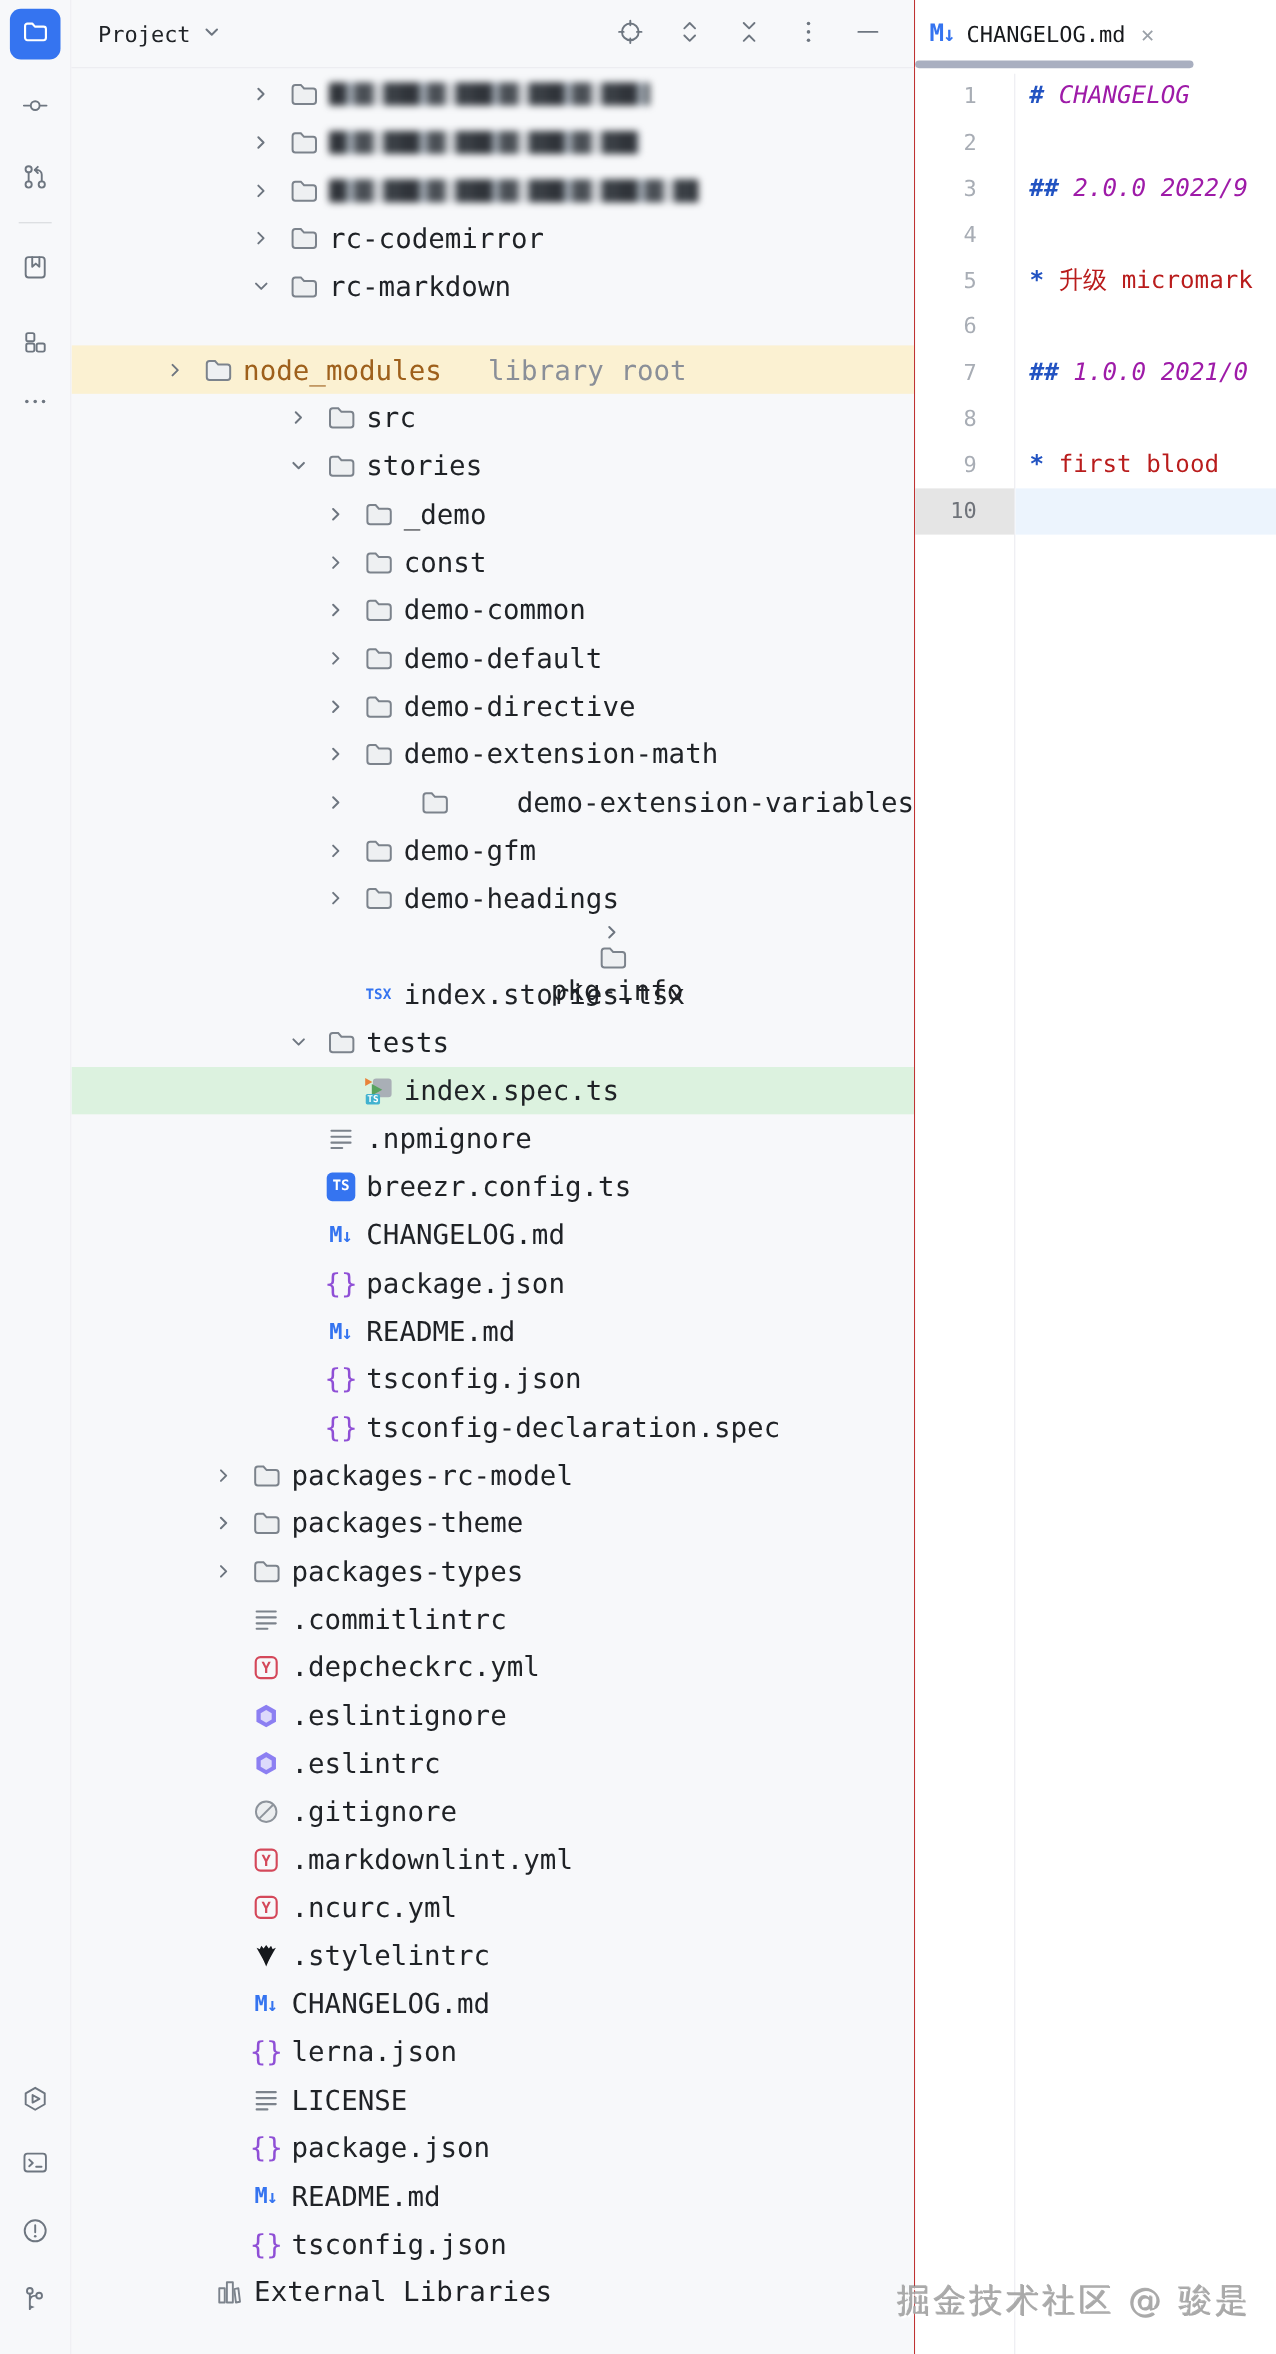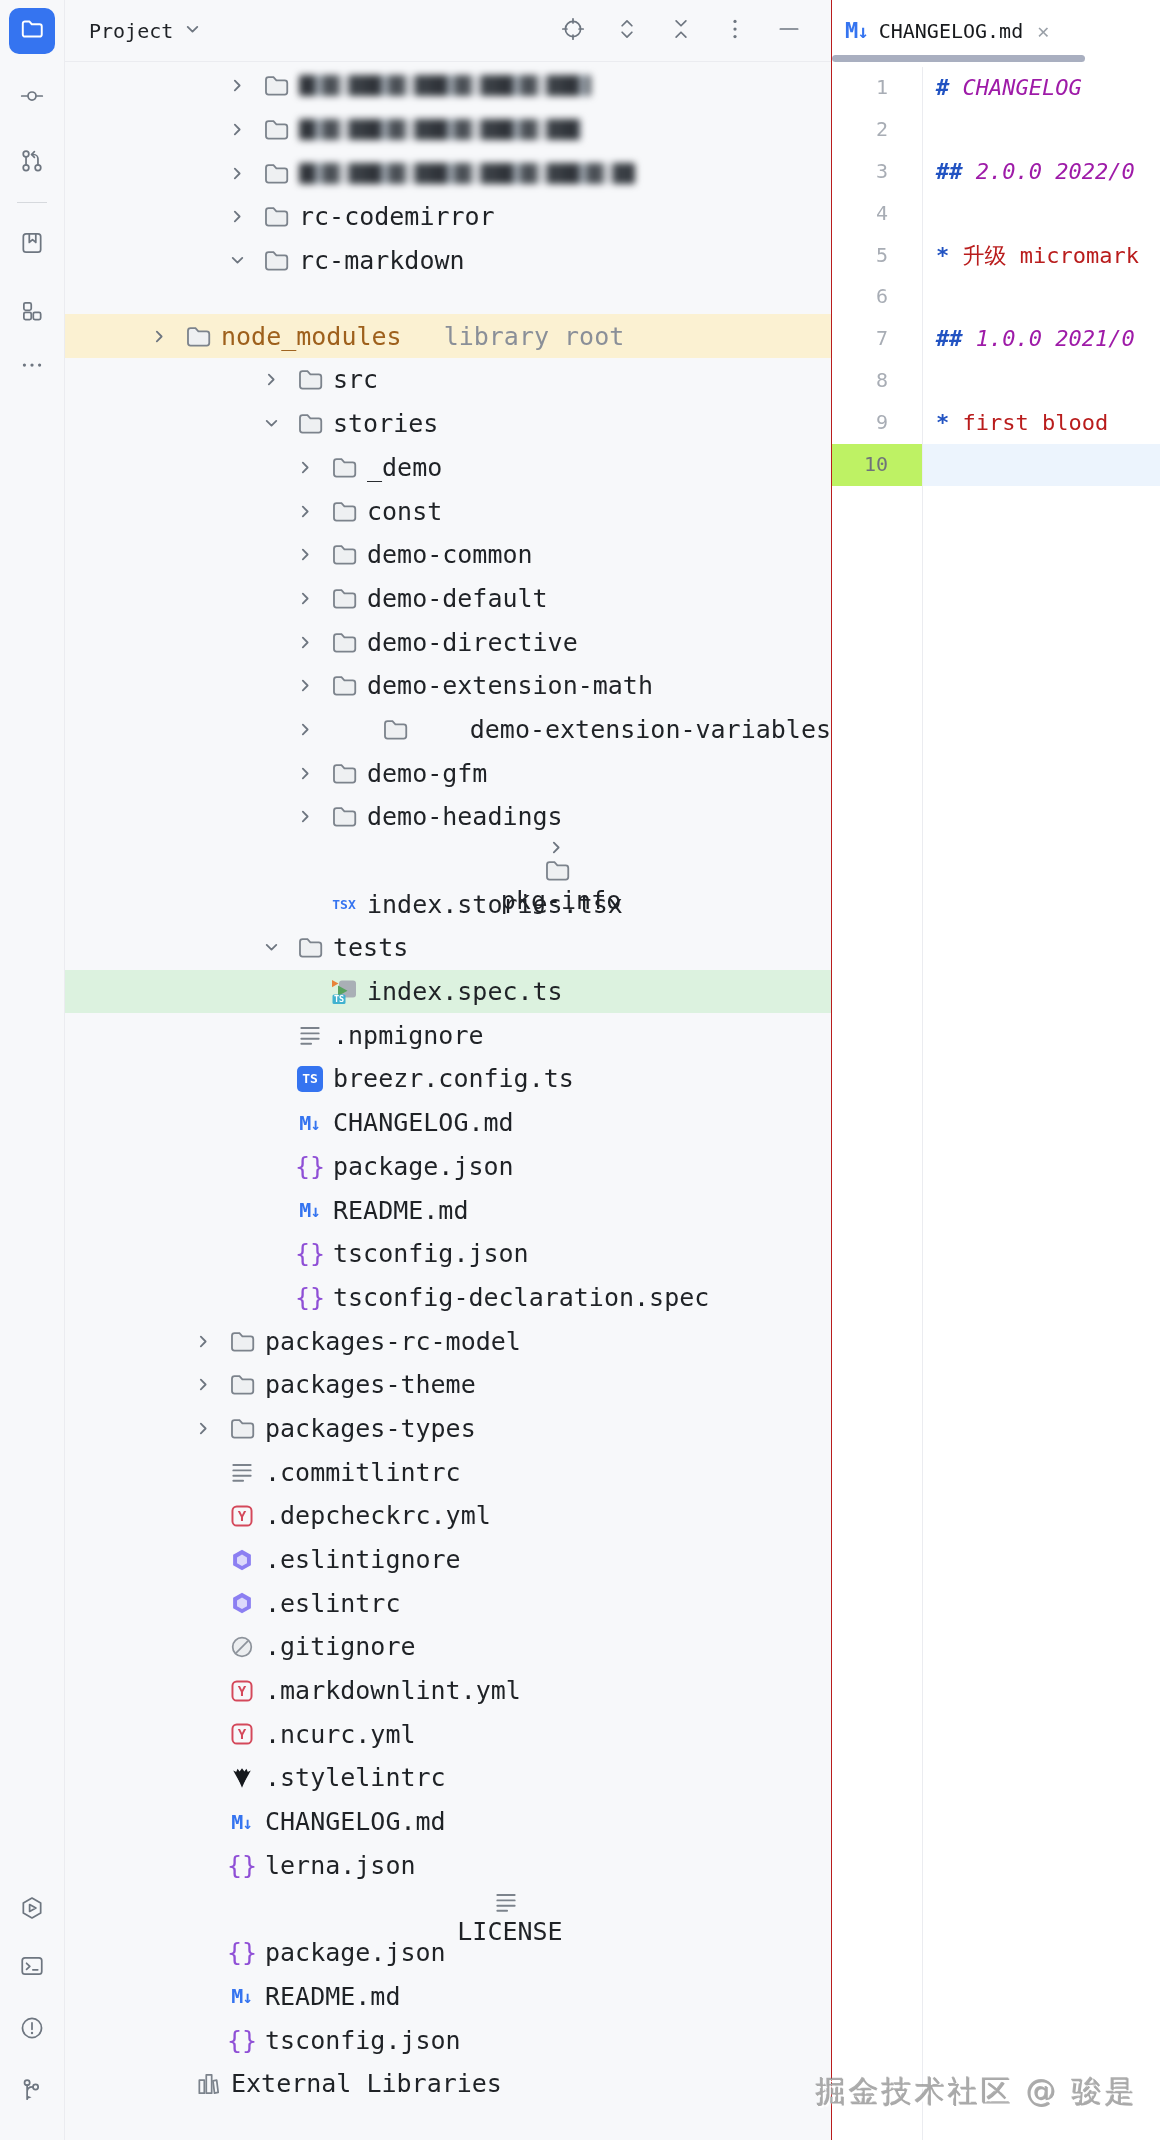--- a/index.html
+++ b/index.html
@@ -53,21 +53,21 @@
   
   .edp{flex:1;display:flex;flex-direction:column;background:#fff;position:relative}
   .tabbar{height:62px;flex:none;position:relative;display:flex;align-items:center}
   .tab{display:flex;align-items:center;gap:10px;height:100%;padding:0 14px 0 13px;font-size:20px;color:#17191c;cursor:pointer}
   .tab .ic-md b{font-size:22px}.tab .ic-md i{font-size:19px}
   .tabclose{color:#9aa0a8;font-size:20px;margin-left:4px;line-height:1}
   .tab-underline{position:absolute;left:0;bottom:0;width:253px;height:7px;border-radius:3.5px;background:#a9afc0}
   .ed{flex:1;display:flex;padding-top:5px}
   .gut{width:90px;flex:none;border-right:1px solid #ebecf0;text-align:right;color:#a8adb5;font-size:20px}
   .gl{height:41.9px;line-height:41.9px;padding-right:34px}
-  .gl.active{background:#bef264;color:#6f737a}
+  .gl.active{background:#e5e5e5;color:#6f737a}
   .codecol{flex:1;font-size:22px;overflow:hidden}
   .cl{height:41.9px;line-height:41.9px;padding-left:13px;white-space:pre}
   .cl.active{background:#ecf4fd}
   .mkh{color:#2253c2;font-weight:bold;font-style:italic}
   .hdr{color:#9e1ba8;font-style:italic}
   .mkb{color:#2253c2;font-weight:bold}
   .pln{color:#b91c1c}
 
   .wm{position:absolute;top:2072px;right:22px;font-size:30px;letter-spacing:3px;color:#a9a9a9;
       font-family:"DejaVu Sans","Liberation Sans",sans-serif;
@@ -648,21 +648,21 @@
           </span>
           <span class="lab" data-name="tree-item-label">CHANGELOG.md</span>
         </div>
         <div class="row" data-name="tree-item-lerna-json" style="padding-left: 124px;">
           <span class="chev" data-name="indent-spacer"></span>
           <span class="fic" data-name="json-icon">
             <span class="ic-json">{}</span>
           </span>
           <span class="lab" data-name="tree-item-label">lerna.json</span>
         </div>
-        <div class="row" data-name="tree-item-license" style="padding-left: 124px; flex-direction: column;">
+        <div class="row" data-name="tree-item-license" style="padding-left: 124px;">
           <span class="chev" data-name="indent-spacer"></span>
           <span class="fic" data-name="text-file-icon">
             <svg width="26" height="26" viewBox="0 0 24 24" fill="none" stroke="#7c838c" stroke-width="1.8" stroke-linecap="round">
               <path d="M4 5.5h16M4 10.5h16M4 15.5h16M4 20h9"></path>
             </svg>
           </span>
           <span class="lab" data-name="tree-item-label">LICENSE</span>
         </div>
         <div class="row" data-name="tree-item-package-json" style="padding-left: 124px;">
           <span class="chev" data-name="indent-spacer"></span>
@@ -725,21 +725,21 @@
           <div class="gl" data-name="line-number">5</div>
           <div class="gl" data-name="line-number">6</div>
           <div class="gl" data-name="line-number">7</div>
           <div class="gl" data-name="line-number">8</div>
           <div class="gl" data-name="line-number">9</div>
           <div class="gl active" data-name="line-number">10</div>
         </div>
       <div class="codecol" id="code" data-name="editor-code-area">
           <div class="cl" data-name="code-line"><span class="mkh" data-name="code-token"># </span><span class="hdr" data-name="code-token">CHANGELOG</span></div>
           <div class="cl" data-name="code-line"></div>
-          <div class="cl" data-name="code-line"><span class="mkh" data-name="code-token">## </span><span class="hdr" data-name="code-token">2.0.0 2022/0</span></div>
+          <div class="cl" data-name="code-line"><span class="mkh" data-name="code-token">## </span><span class="hdr" data-name="code-token">2.0.0 2022/9</span></div>
           <div class="cl" data-name="code-line"></div>
           <div class="cl" data-name="code-line"><span class="mkb" data-name="code-token">* </span><span class="pln" data-name="code-token">升级 micromark</span></div>
           <div class="cl" data-name="code-line"></div>
           <div class="cl" data-name="code-line"><span class="mkh" data-name="code-token">## </span><span class="hdr" data-name="code-token">1.0.0 2021/0</span></div>
           <div class="cl" data-name="code-line"></div>
           <div class="cl" data-name="code-line"><span class="mkb" data-name="code-token">* </span><span class="pln" data-name="code-token">first blood</span></div>
           <div class="cl active" data-name="code-line"></div>
         </div>
     </div>
   </section>

